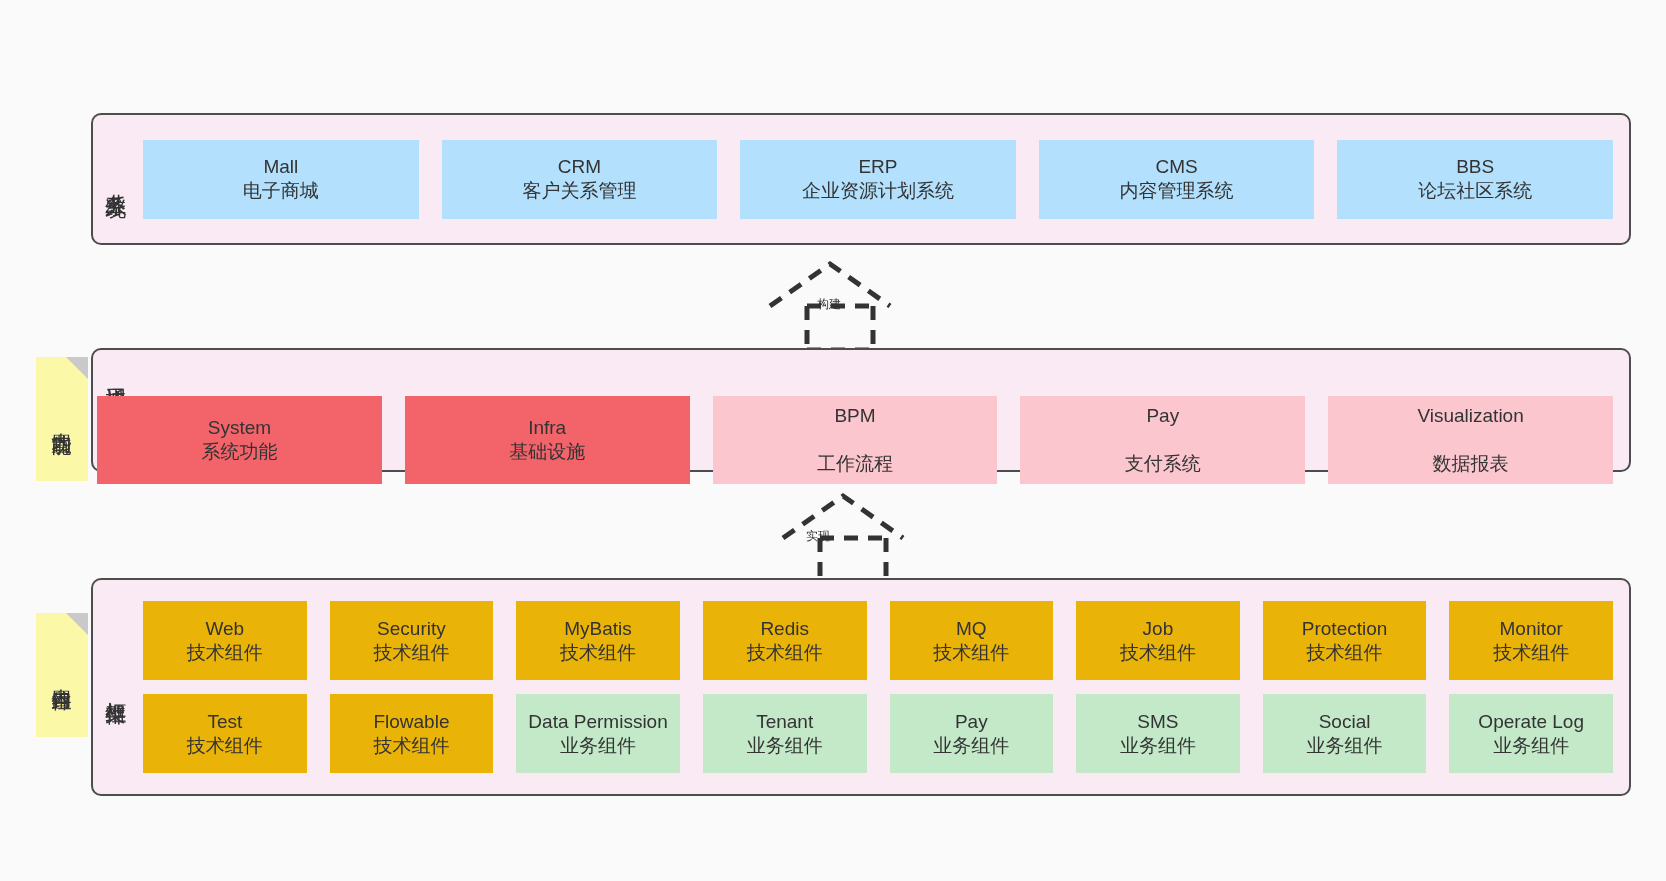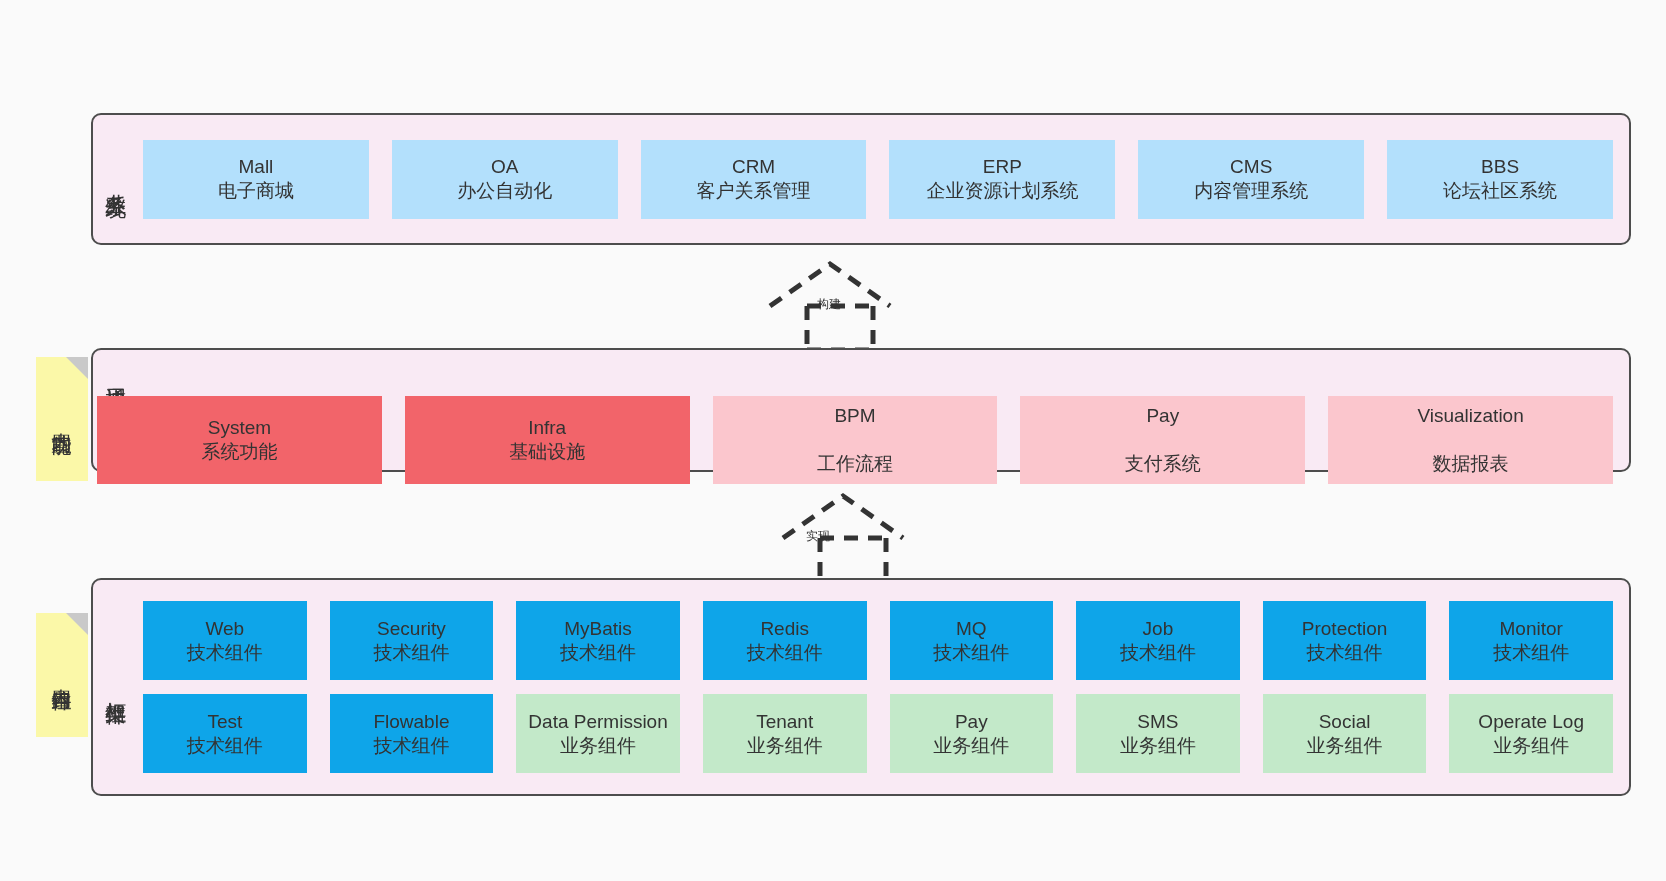--- a/index.html
+++ b/index.html
@@ -73,21 +73,21 @@
     padding: 6px 4px;
     box-sizing: border-box;
     user-select: none;
   }
   .card .t1 { display: block; }
   .card .t2 { display: block; }
 
   .c-blue        { background: #b3e0fc; }
   .c-red         { background: #f2646a; }
   .c-pink        { background: #fbc6cd; gap: 24px; }
-  .c-green       { background: #0ea5e9; align-items: center; }
+  .c-green       { background: #eab308; align-items: center; }
   .c-lightgreen  { background: #c3e9c9; }
 
   
   .h-biz   { height: 79px; }
   .h-mod   { height: 88px; }
   .h-comp  { height: 79px; }
 
   
   .note {
     position: absolute;
@@ -131,24 +131,20 @@
 </head>
 <body>
 
 <div class="layer" id="layer-business" style="left:91px; top:113px; width:1540px; height:132px;">
   <div class="layer-title">业务系统</div>
   <div class="layer-body">
     <div class="row h-biz">
       <div class="card c-blue">
         <span class="t1">Mall</span>
         <span class="t2">电子商城</span>
-      </div>
-      <div class="card c-blue">
-        <span class="t1">OA</span>
-        <span class="t2">办公自动化</span>
       </div>
       <div class="card c-blue">
         <span class="t1">CRM</span>
         <span class="t2">客户关系管理</span>
       </div>
       <div class="card c-blue">
         <span class="t1">ERP</span>
         <span class="t2">企业资源计划系统</span>
       </div>
       <div class="card c-blue">

